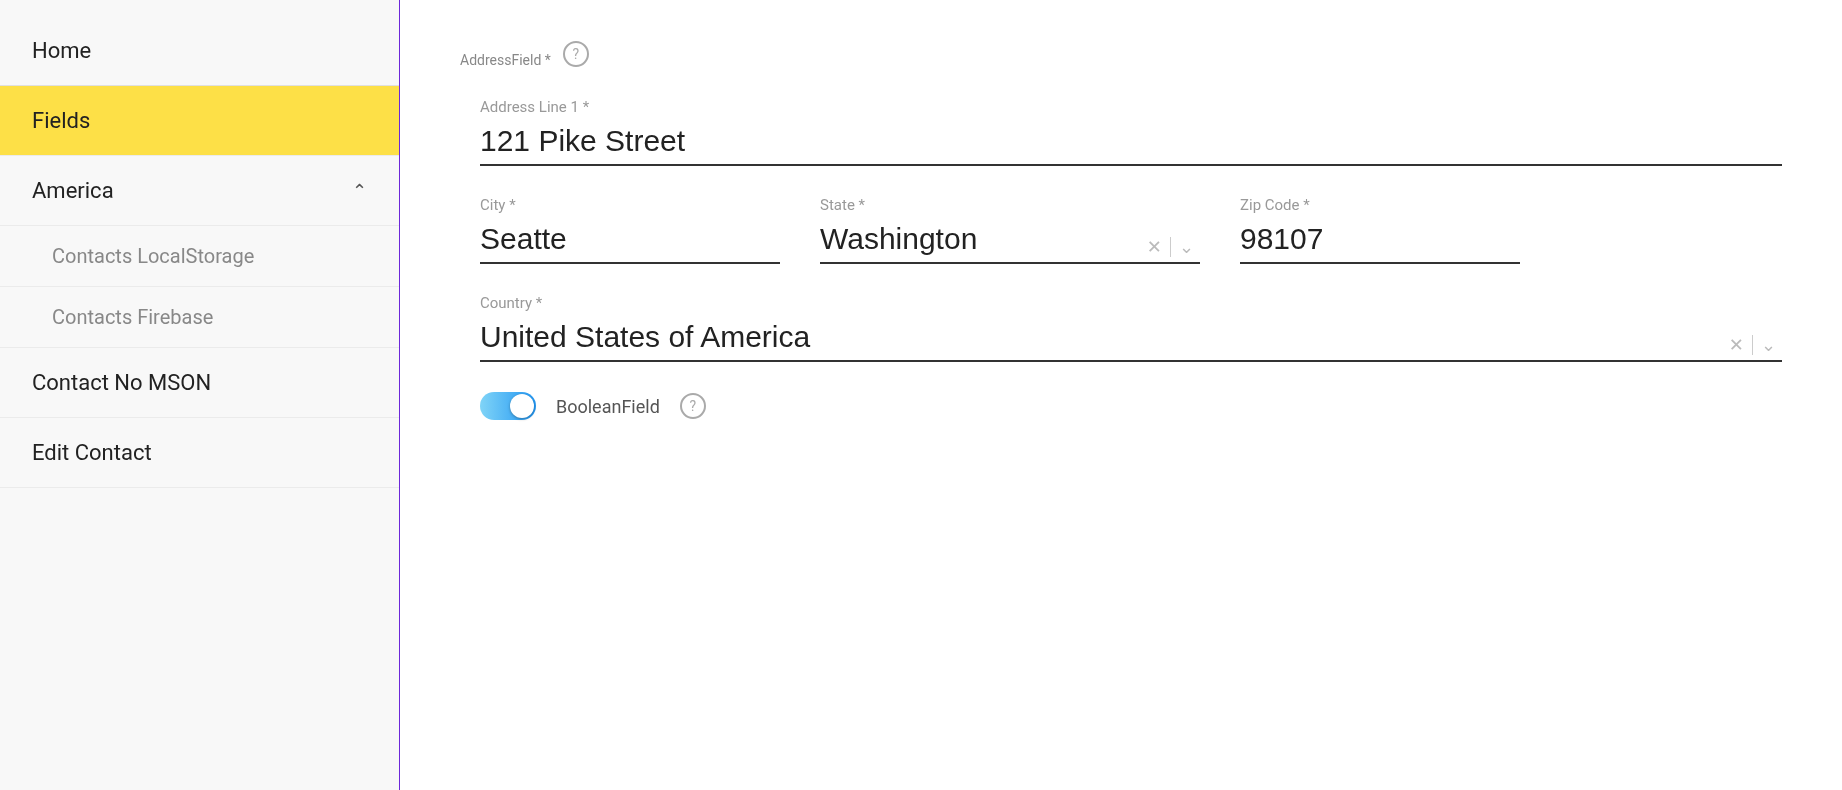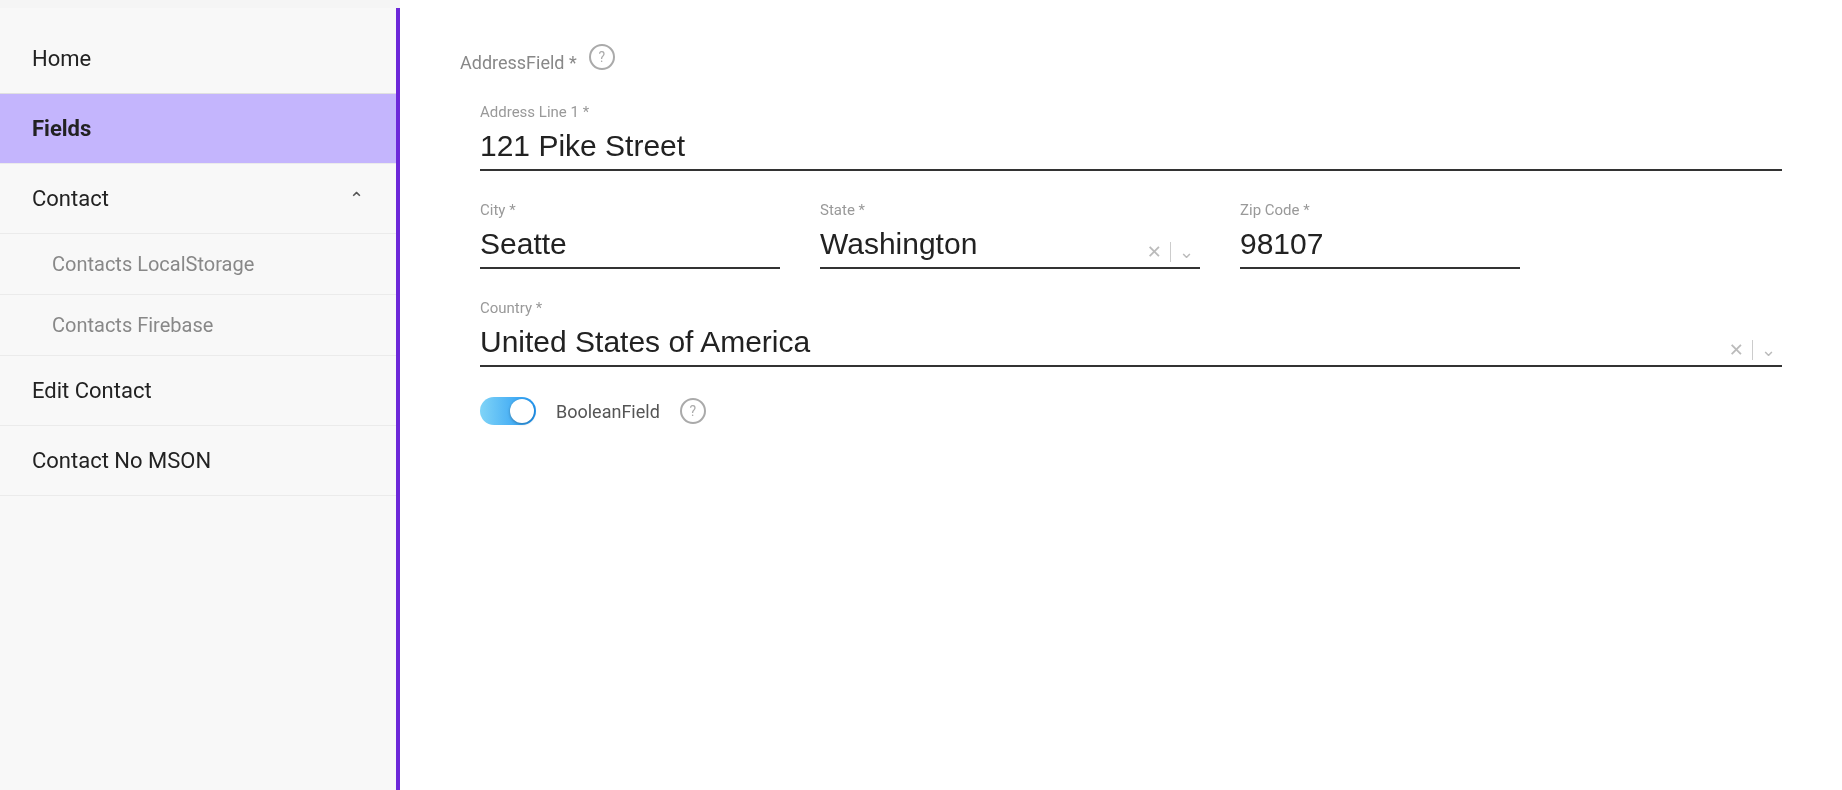--- a/index.html
+++ b/index.html
@@ -9,41 +9,40 @@
       height: 790px;
       width: 1842px;
       background: #f5f5f5;
       overflow: hidden;
     }
 
     
     .sidebar {
       width: 400px;
       background: #f8f8f8;
-      border-right: 4px solid #6d28d9;
+      border-right: 1px solid #6d28d9;
       flex-shrink: 0;
       padding-top: 16px;
-      margin-top: 8px;
     }
 
     .sidebar-item {
       padding: 22px 32px;
       font-size: 22px;
       color: #222;
       cursor: pointer;
       border-bottom: 1px solid #ebebeb;
     }
 
     .sidebar-item:first-child {
       border-bottom: 1px solid #e0e0e0;
     }
 
     .sidebar-item.active {
-      font-weight: 700;
-      background: #c4b5fd;
+      font-weight: 400;
+      background: #fde047;
     }
 
     .sidebar-item.contacts-parent {
       display: flex;
       align-items: center;
       justify-content: space-between;
     }
 
     .sidebar-sub-item {
       padding: 18px 52px;
@@ -67,21 +66,21 @@
     }
 
     .field-section-title {
       display: flex;
       align-items: center;
       gap: 12px;
       margin-bottom: 30px;
     }
 
     .field-section-title-text {
-      font-size: 18px;
+      font-size: 14px;
       color: #888;
       margin-top: 12px;
     }
 
     .help-icon {
       width: 26px;
       height: 26px;
       border-radius: 50%;
       border: 2px solid #aaa;
       display: flex;
@@ -225,38 +224,38 @@
 
   <div class="sidebar-item">
     <span>Home</span>
   </div>
 
   <div class="sidebar-item active">
     <span>Fields</span>
   </div>
 
   <div class="sidebar-item contacts-parent">
-    <span>Contact</span>
+    <span>America</span>
     <span class="chevron-icon">⌃</span>
   </div>
 
   <div class="sidebar-sub-item">
     <span>Contacts LocalStorage</span>
   </div>
 
   <div class="sidebar-sub-item">
     <span>Contacts Firebase</span>
   </div>
 
   <div class="sidebar-item">
+    <span>Contact No MSON</span>
+  </div>
+
+  <div class="sidebar-item">
     <span>Edit Contact</span>
-  </div>
-
-  <div class="sidebar-item">
-    <span>Contact No MSON</span>
   </div>
 
 </div>
 
 <div class="main-content">
 
   <div class="field-section-title">
     <span class="field-section-title-text">AddressField *</span>
     <div class="help-icon">
       <span>?</span>

